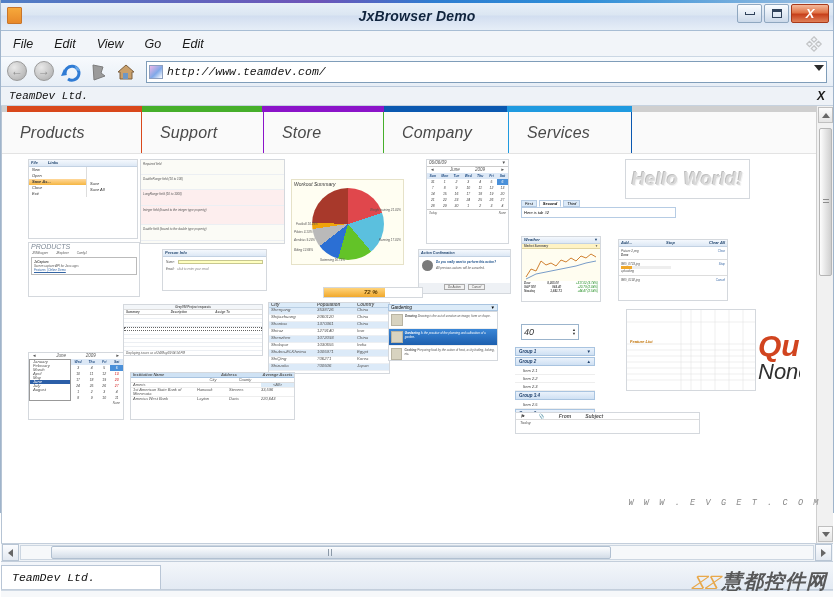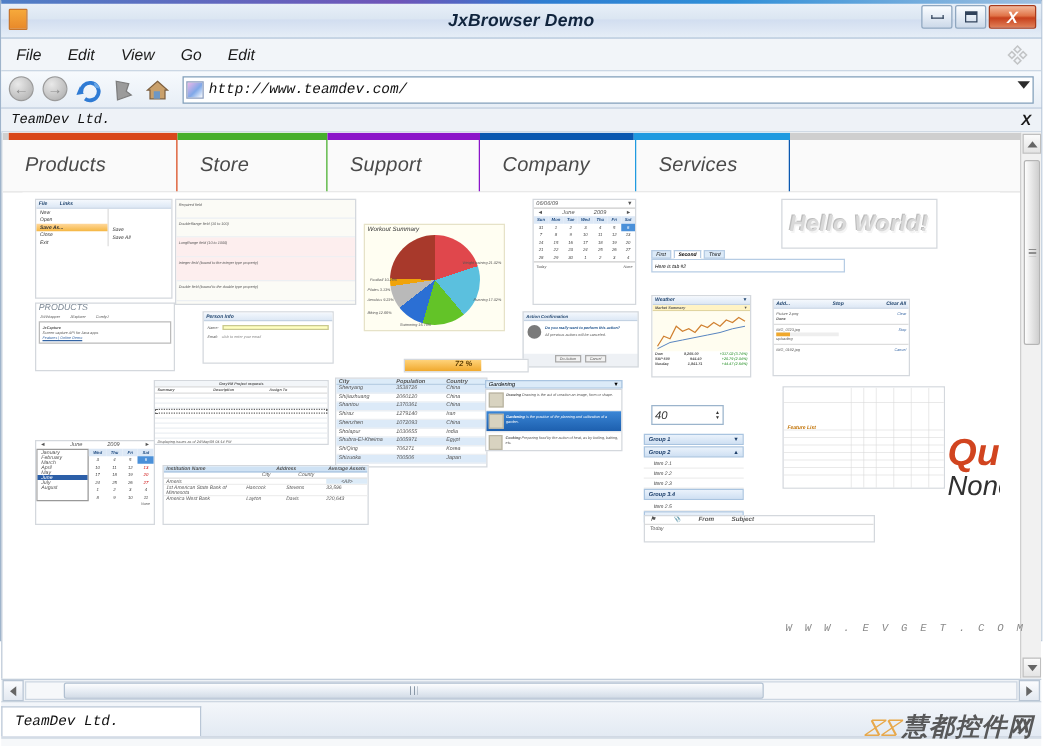--- a/index.html
+++ b/index.html
@@ -368,25 +368,25 @@
         <div id="nc2" style="width: 122px; background: rgb(139, 20, 201);"></div>
         <div id="nc3" style="width: 123px; background: rgb(10, 88, 176);"></div>
         <div id="nc4" style="width: 125px; background: rgb(31, 154, 224);"></div>
         <div style="flex:1;background:#cfcfcf"></div>
       </div>
 
       <div class="navtabs">
         <div class="navtab" style="width:140px;border-right-color:#d9481b">
           <span>Products</span>
         </div>
+        <div class="navtab" style="width:122px;border-right-color:#8b14c9">
+          <span>Support</span>
+        </div>
         <div class="navtab" style="width:120px;border-right-color:#46af2b">
           <span>Store</span>
-        </div>
-        <div class="navtab" style="width:122px;border-right-color:#8b14c9">
-          <span>Support</span>
         </div>
         <div class="navtab" style="width:125px;border-right-color:#1f9ae0">
           <span>Company</span>
         </div>
         <div class="navtab" style="width:123px;border-right-color:#0a58b0">
           <span>Services</span>
         </div>
       </div>
 
 
@@ -893,21 +893,21 @@
         <div class="shot" style="left:497px;top:258px;width:185px;height:22px">
           <div style="display:flex;gap:14px;font-weight:bold;border-bottom:1px solid #ddd;padding:1px 4px;font-size:5px">
             <span>⚑</span>
             <span>📎</span>
             <span>From</span>
             <span>Subject</span>
           </div>
           <div style="padding:1px 4px;font-size:4px">Today</div>
         </div>
 
-        <div style="position:absolute;left:740px;top:195px;width:70px">
+        <div style="position:absolute;left:740px;top:178px;width:70px">
           <div class="qubig">Qu</div>
           <div class="strobig">None</div>
         </div>
 
       </div>
     </div>
 
     <div class="vscroll">
       <div class="sbtn" style="top:1px">
         <span class="arrow-up"></span>

